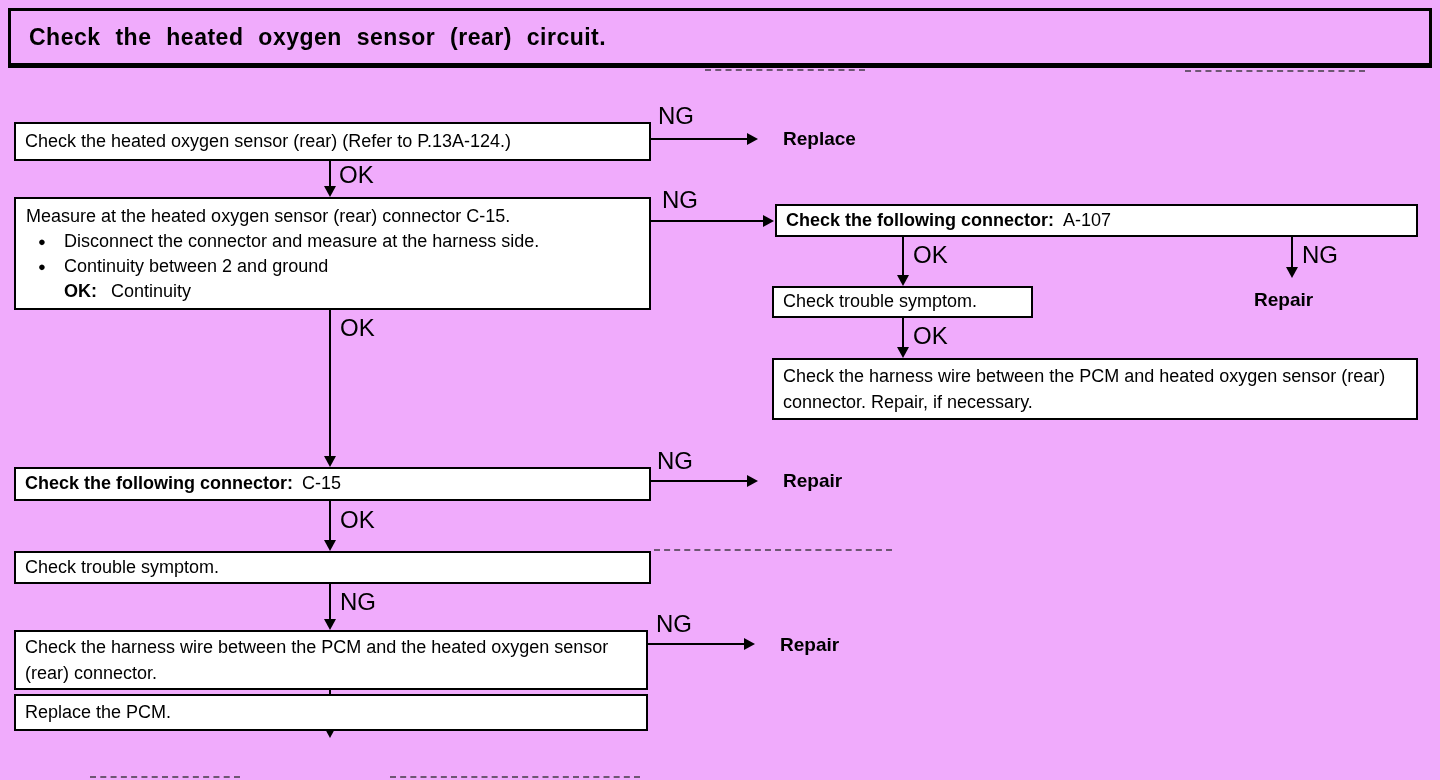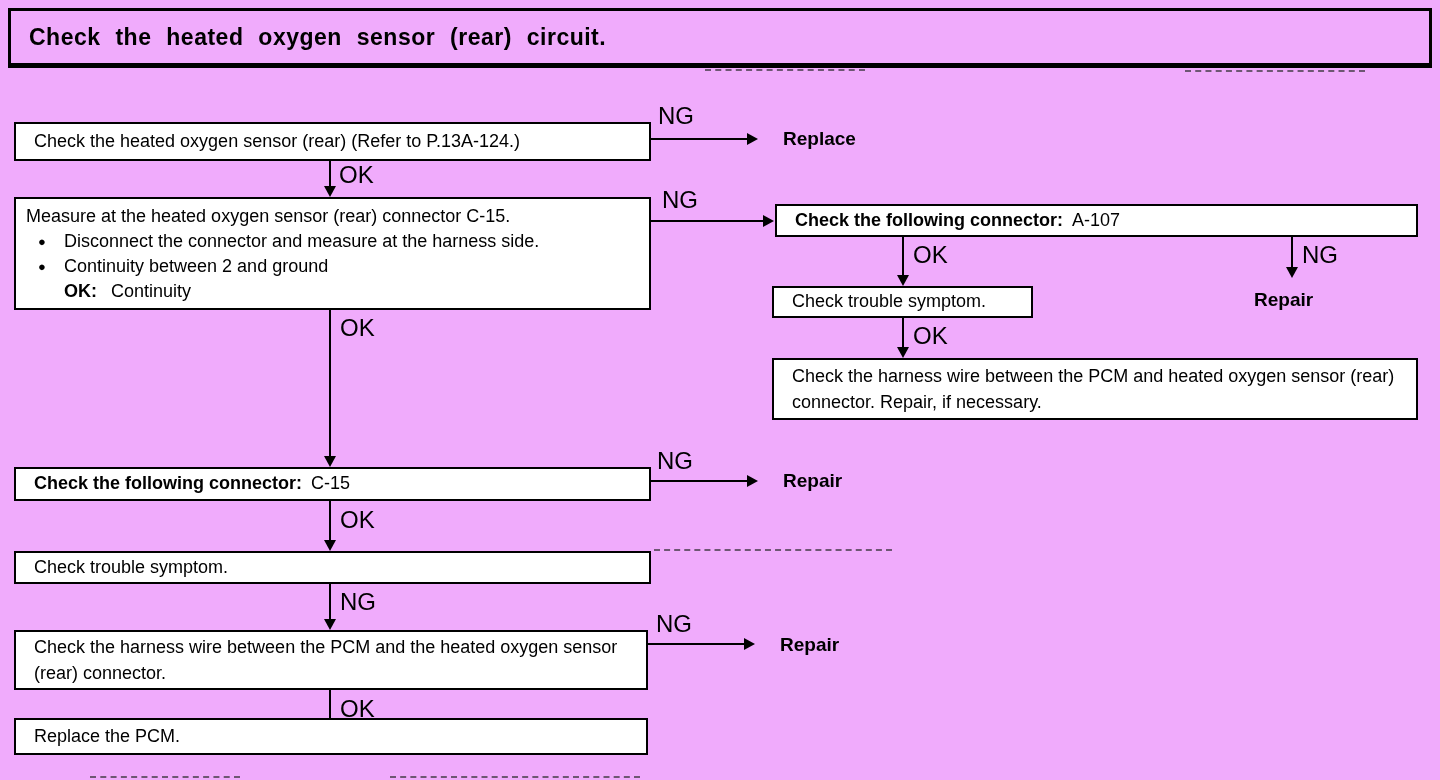--- a/index.html
+++ b/index.html
@@ -14,21 +14,21 @@
   }
   .box {
     position: absolute;
     border: 2px solid #000;
     background: #fff;
     box-sizing: border-box;
     font-size: 18px;
     line-height: 1.3;
     display: flex;
     align-items: center;
-    padding: 0 18px;
+    padding: 0 9px;
   }
   .title-box {
     position: absolute;
     left: 8px; top: 8px; width: 1424px; height: 60px;
     border: 3px solid #000;
     border-bottom-width: 5px;
     box-sizing: border-box;
     display: flex;
     align-items: center;
     padding-left: 18px;
@@ -152,21 +152,21 @@
 
   <span class="edge-label" style="left:656px; top:612px;">NG</span>
   <div class="hline" style="left:648px; top:643px; width:96px;"></div>
   <div class="head-right" style="left:744px; top:638px;"></div>
   <span class="terminal" style="left:780px; top:635px;">Repair</span>
 
   <div class="vline" style="left:329px; top:690px; height:38px;"></div>
   <div class="head-down" style="left:324px; top:727px;"></div>
   <span class="edge-label" style="left:340px; top:697px;">OK</span>
 
-  <div class="box" style="left:14px; top:718px; width:634px; height:37px;">
+  <div class="box" style="left:14px; top:694px; width:634px; height:37px;">
     <span>Replace the PCM.</span>
   </div>
 
   <div class="artifact" style="left:705px; top:69px; width:160px;"></div>
   <div class="artifact" style="left:1185px; top:70px; width:180px;"></div>
   <div class="artifact" style="left:654px; top:549px; width:238px;"></div>
   <div class="artifact" style="left:90px; top:776px; width:150px;"></div>
   <div class="artifact" style="left:390px; top:776px; width:250px;"></div>
 
 </div>

